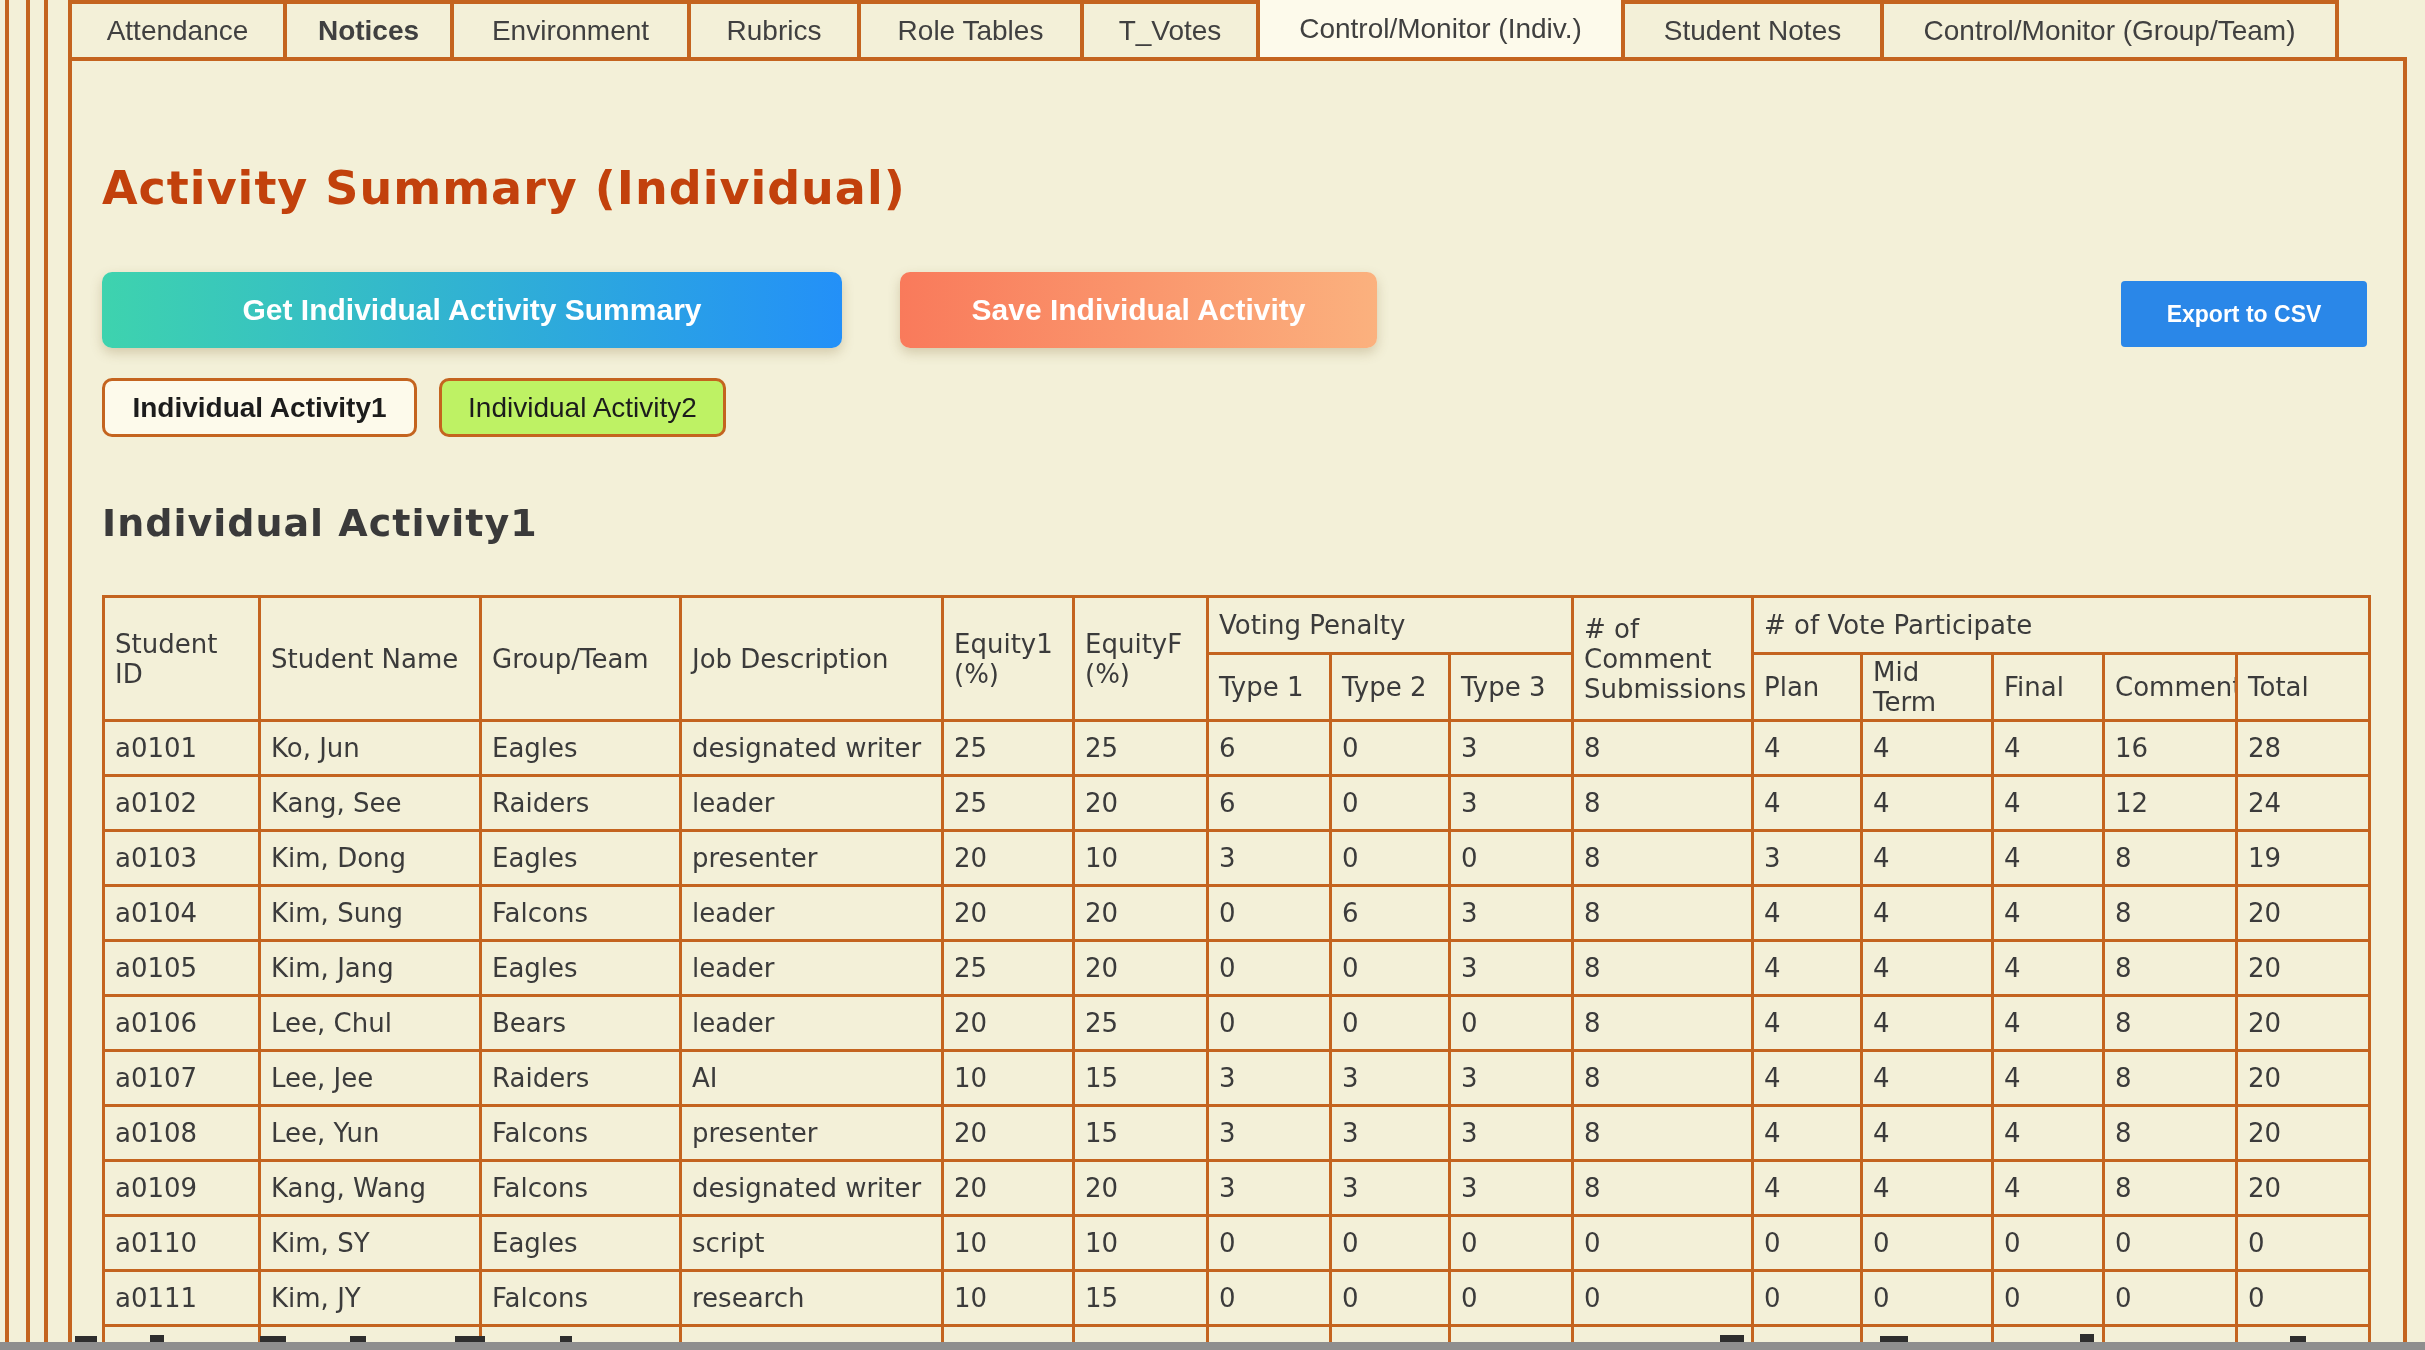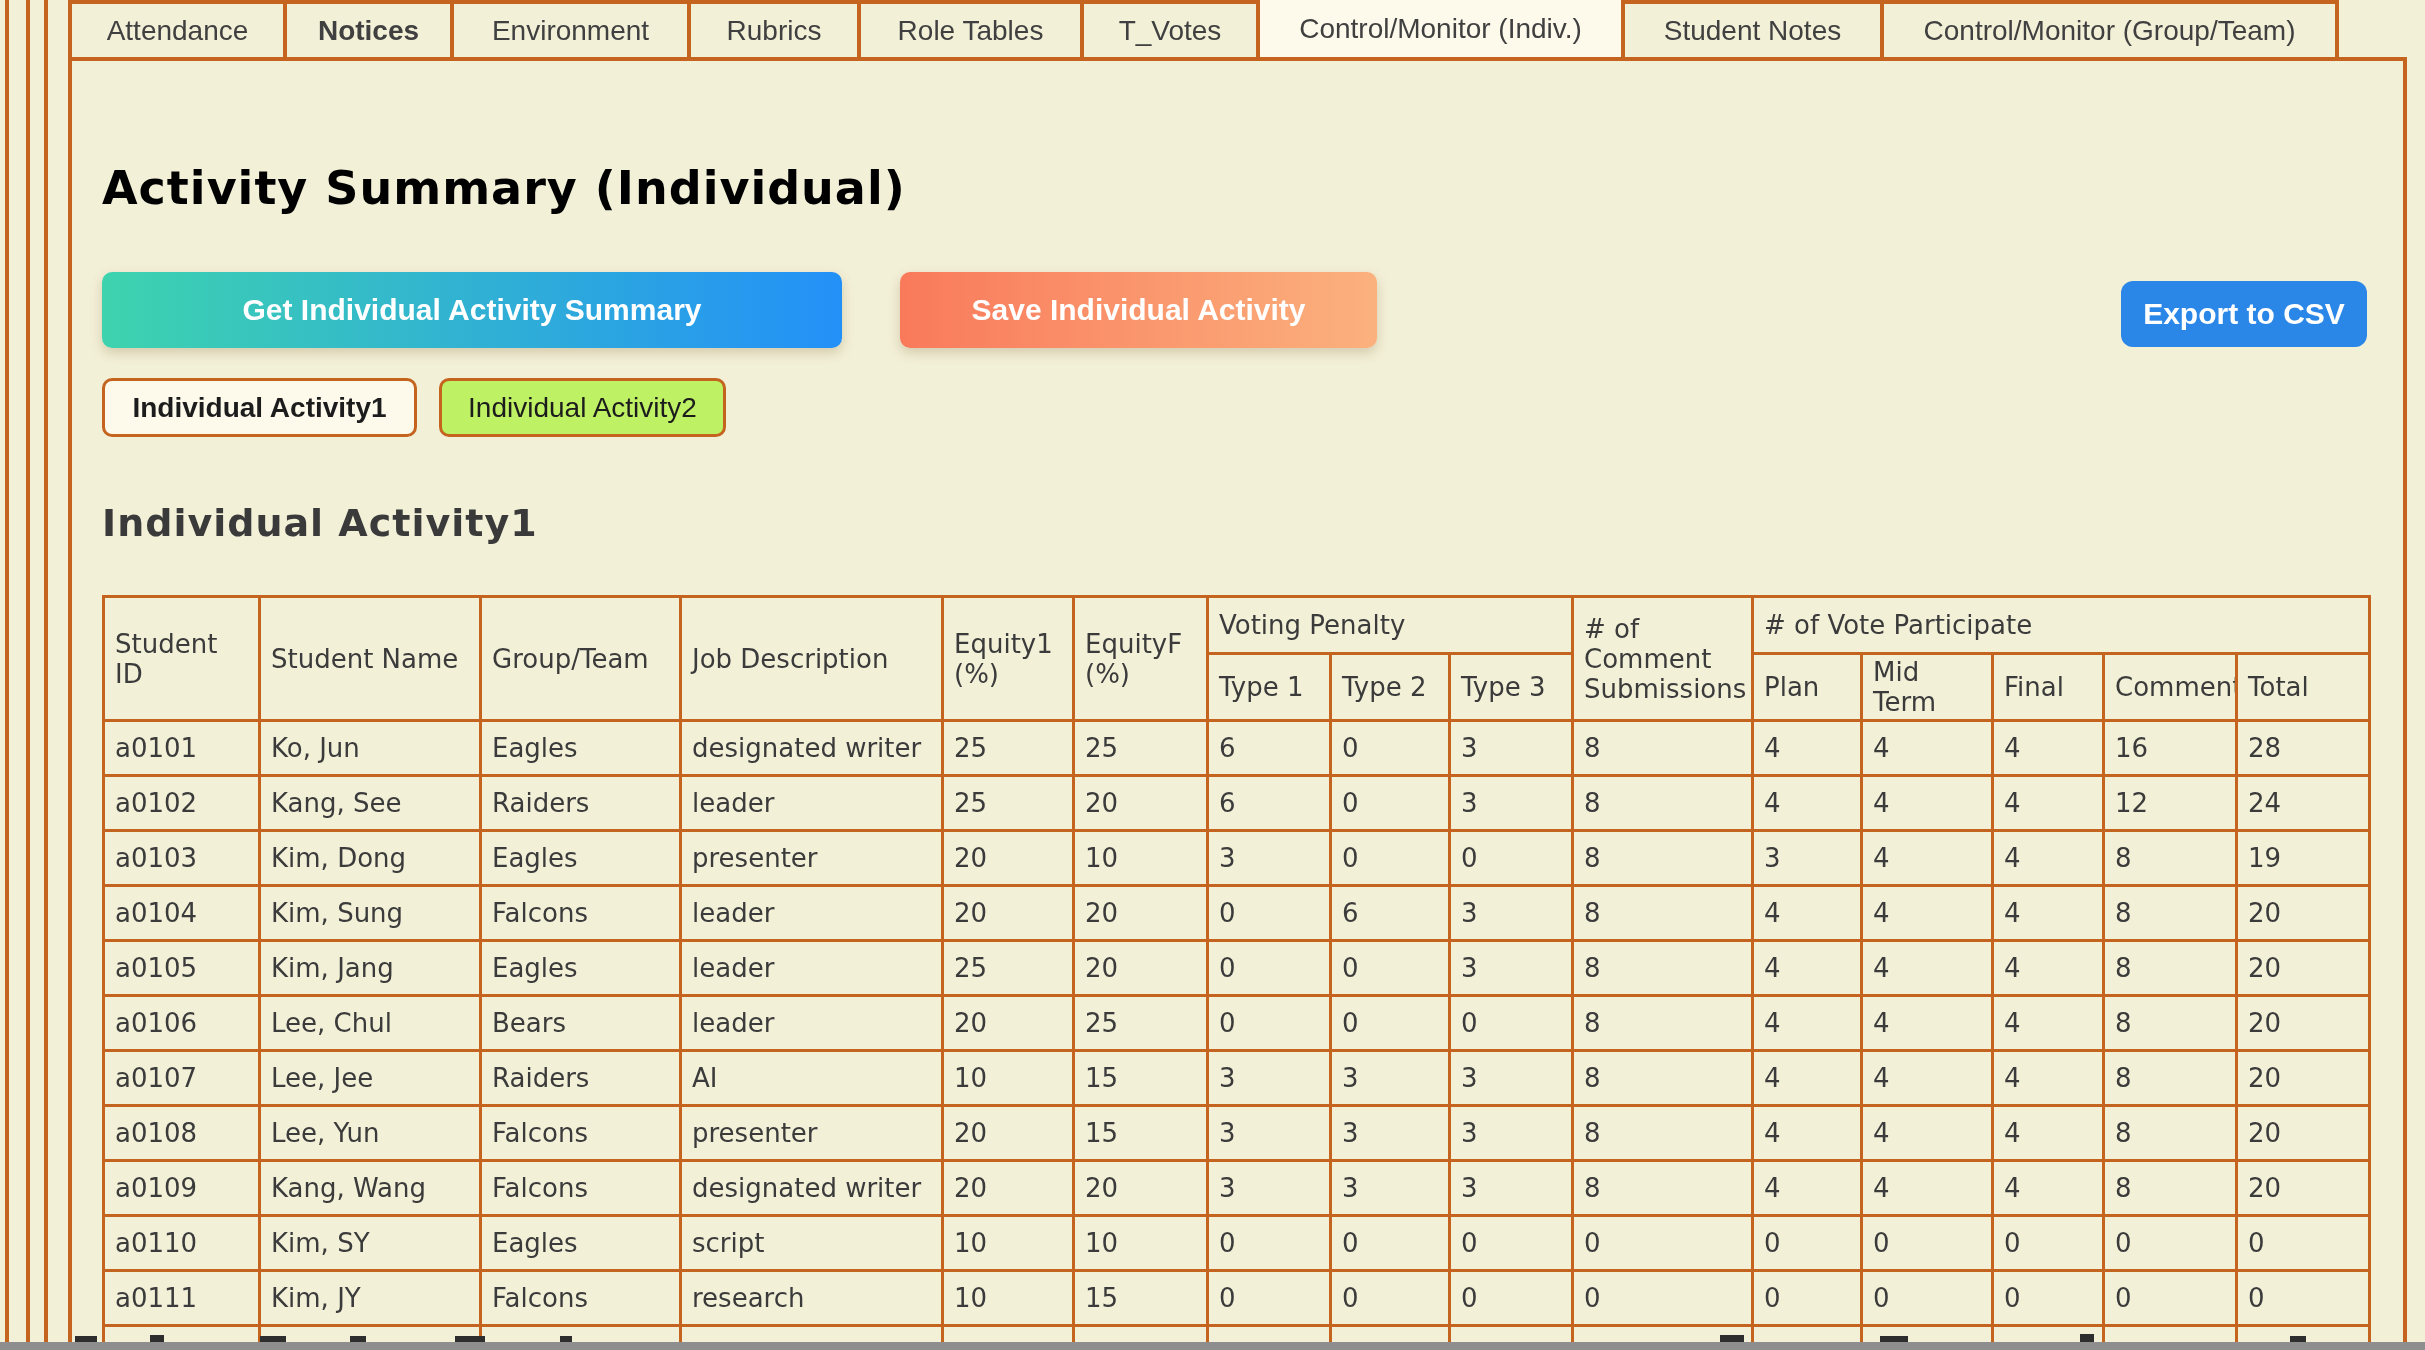--- a/index.html
+++ b/index.html
@@ -22,33 +22,33 @@
   .tab:last-child { border-right:4px solid #c4641f; }
   .tab.selected { background:#fdfaeb; border-top:none; }
 
   
   .content {
     position:absolute; left:72px; top:61px; width:2331px;
     box-sizing:border-box; padding:0 36px 0 30px;
   }
   .page-title {
     margin:100px 0 1px 0; font-family:"DejaVu Sans", sans-serif;
-    font-size:46px; font-weight:bold; color:#000000; letter-spacing:1px;
+    font-size:46px; font-weight:bold; color:#c2410c; letter-spacing:1px;
   }
   .btn-row { margin-top:57px; display:flex; align-items:flex-start; }
   .btn {
     border:none; border-radius:10px; color:#ffffff;
     font-family:"Liberation Sans", sans-serif; font-weight:bold; font-size:30px;
     cursor:pointer; box-shadow:0 5px 12px rgba(120,90,40,0.25);
   }
   .btn-get  { width:740px; height:76px; background:linear-gradient(90deg,#3ed3ae,#2390f8); }
   .btn-save { width:477px; height:76px; margin-left:58px; background:linear-gradient(90deg,#f97a5b,#fbb17e); }
   .btn-export {
     width:246px; height:66px; margin-left:auto; margin-top:9px; margin-right:0;
-    background:#2a87e8; border-radius:12px; font-size:30px; box-shadow:none;
+    background:#2a87e8; border-radius:4px; font-size:23px; box-shadow:none;
   }
   .toggle-row { margin-top:30px; display:flex; gap:22px; }
   .toggle {
     box-sizing:border-box; height:59px; border:3px solid #c4641f; border-radius:10px;
     background:#bef264; color:#1c1c1c; font-size:28px;
     display:flex; align-items:center; justify-content:center; cursor:pointer;
   }
   .toggle.selected { background:#fdfaeb; font-weight:bold; }
   .section-title {
     margin:64px 0 0 0; font-family:"DejaVu Sans", sans-serif;

